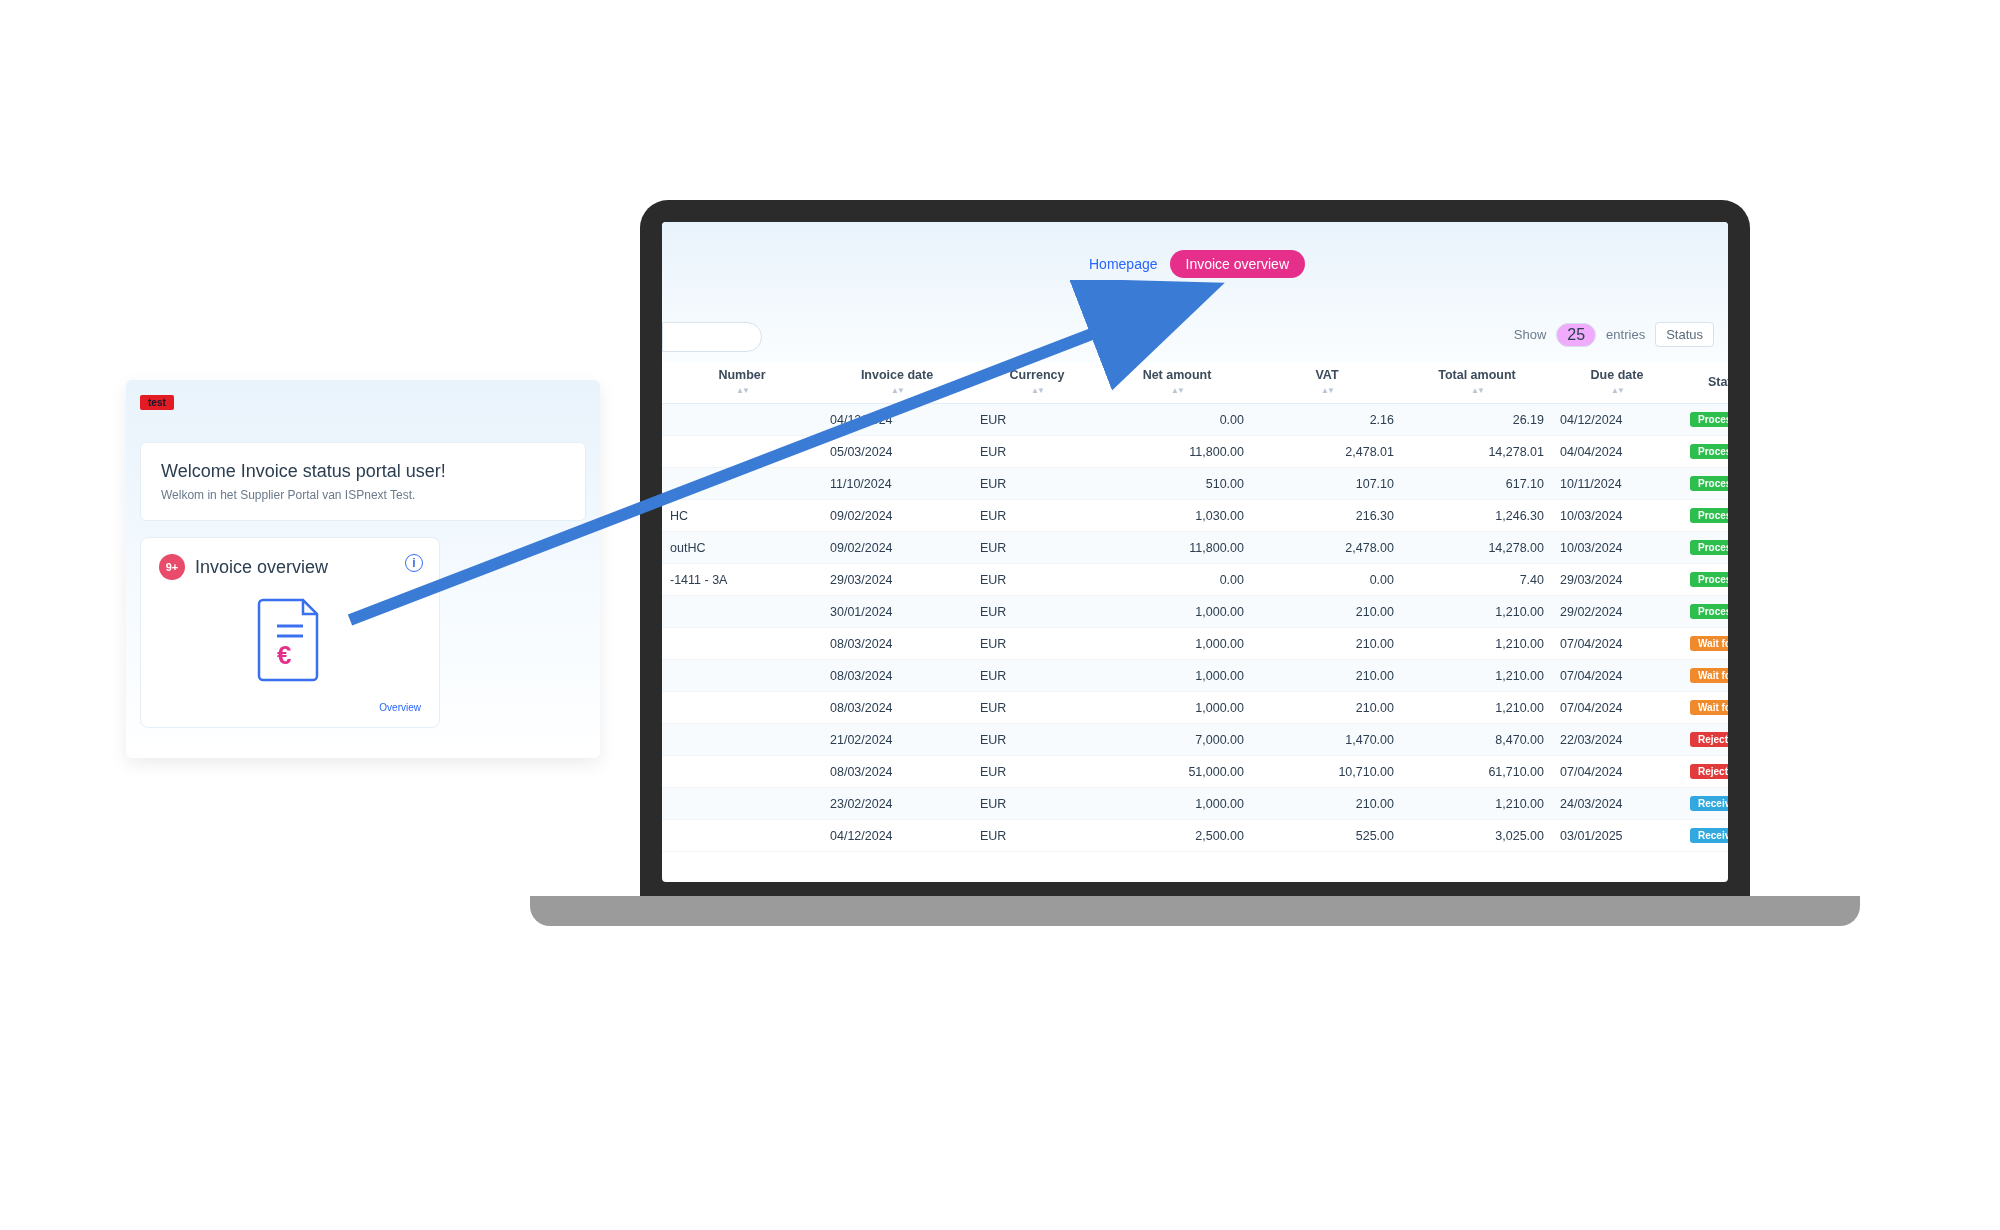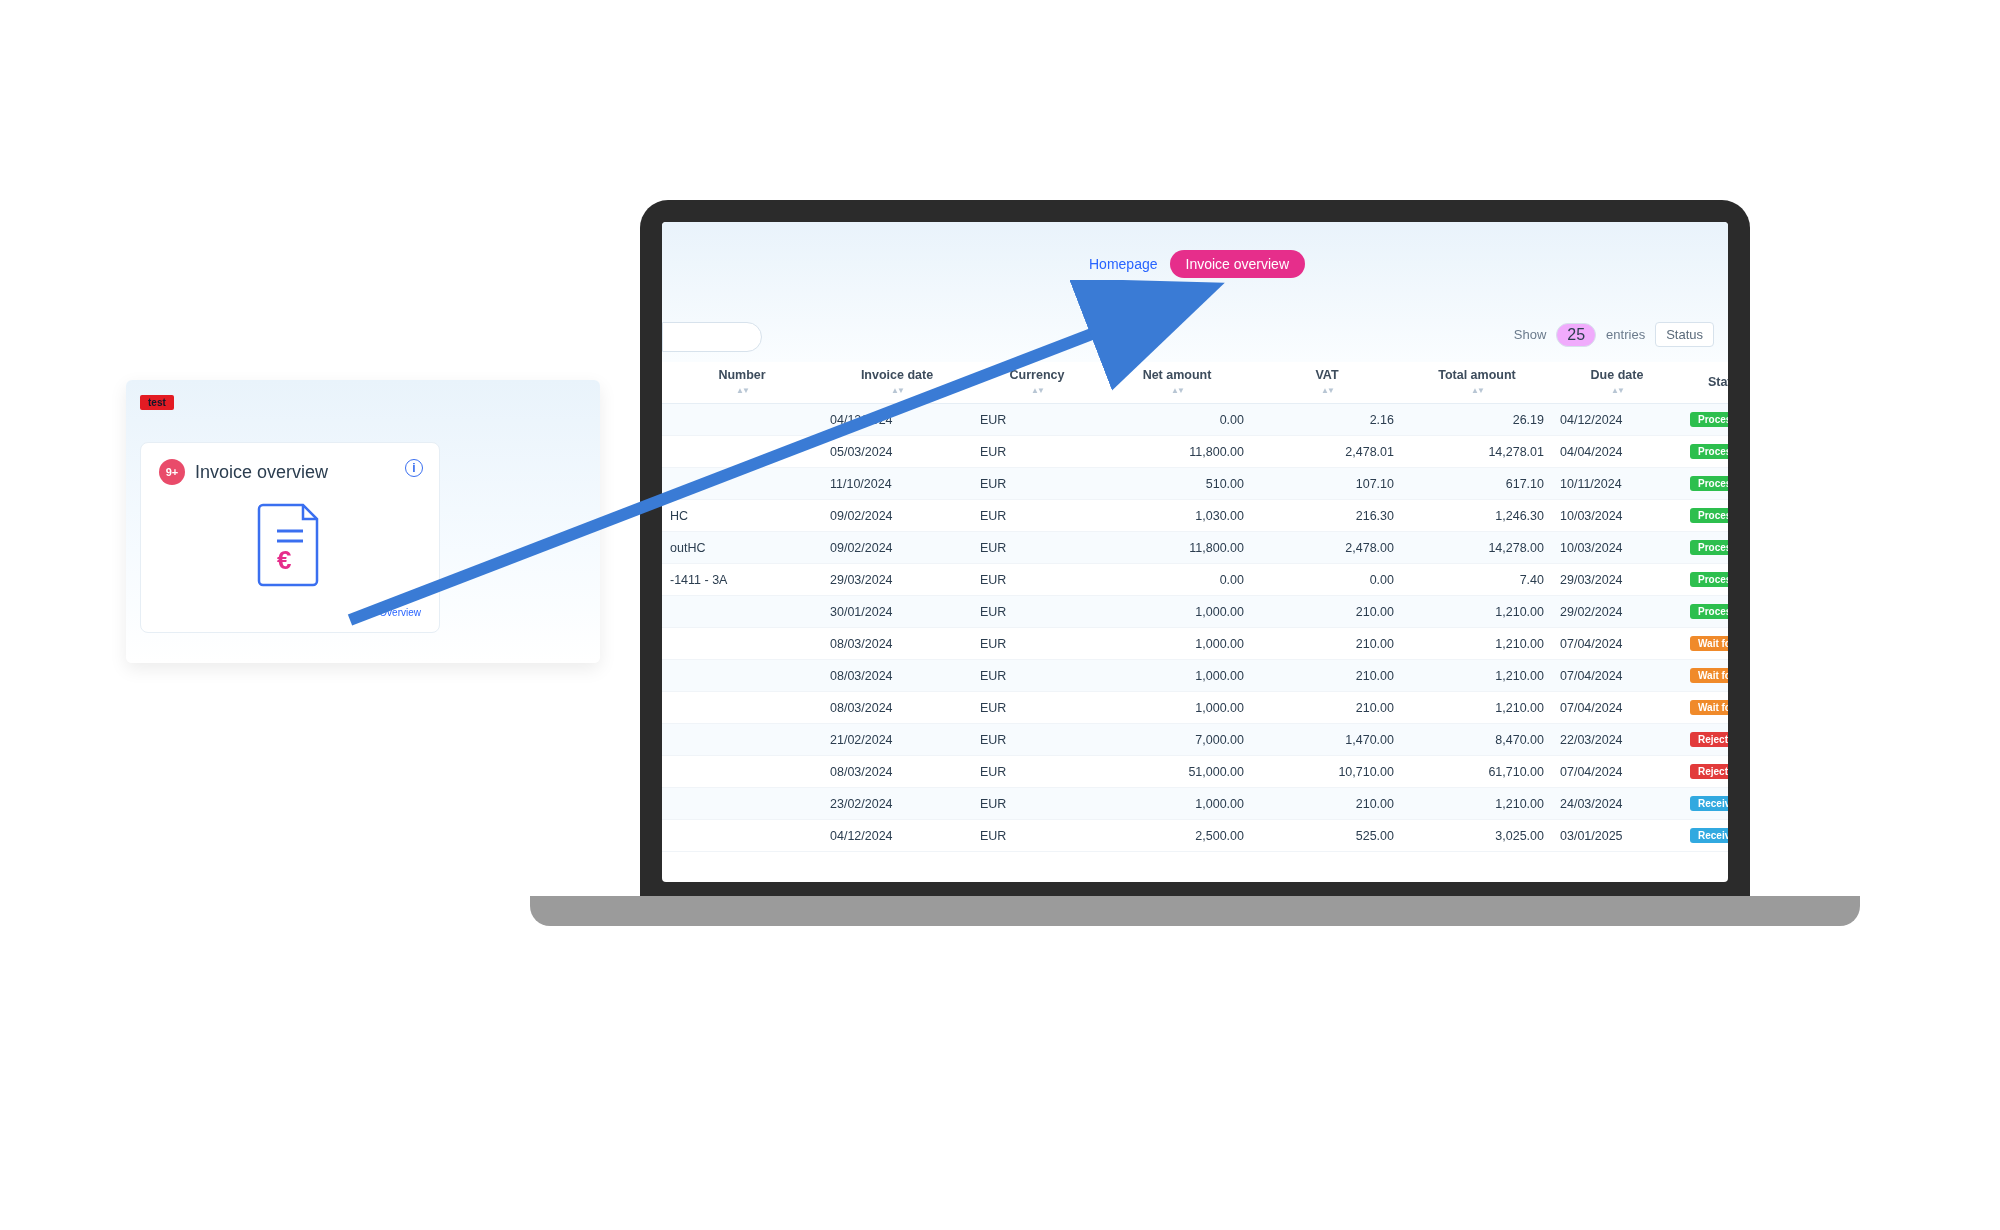--- a/index.html
+++ b/index.html
@@ -208,20 +208,24 @@
     top: 280px;
     pointer-events:none;
   }
 </style>
 </head>
 <body>
 
 <div class="popup-card">
   <span class="popup-logo">test</span>
 
+  <div class="welcome-box">
+    <div class="welcome-title">Welcome Invoice status portal user!</div>
+    <div class="welcome-sub">Welkom in het Supplier Portal van ISPnext Test.</div>
+  </div>
 
   <div class="tile">
     <div class="tile-header">
       <div class="tile-badge">9+</div>
       <div class="tile-title">Invoice overview</div>
     </div>
     <div class="tile-info-icon">i</div>
     <div class="tile-illus">
       <svg width="66" height="84" viewBox="0 0 66 84">
         <path d="M6 2h40l14 14v62a4 4 0 0 1-4 4H6a4 4 0 0 1-4-4V6a4 4 0 0 1 4-4z" fill="none" stroke="#3a6ff0" stroke-width="2.5"></path>

